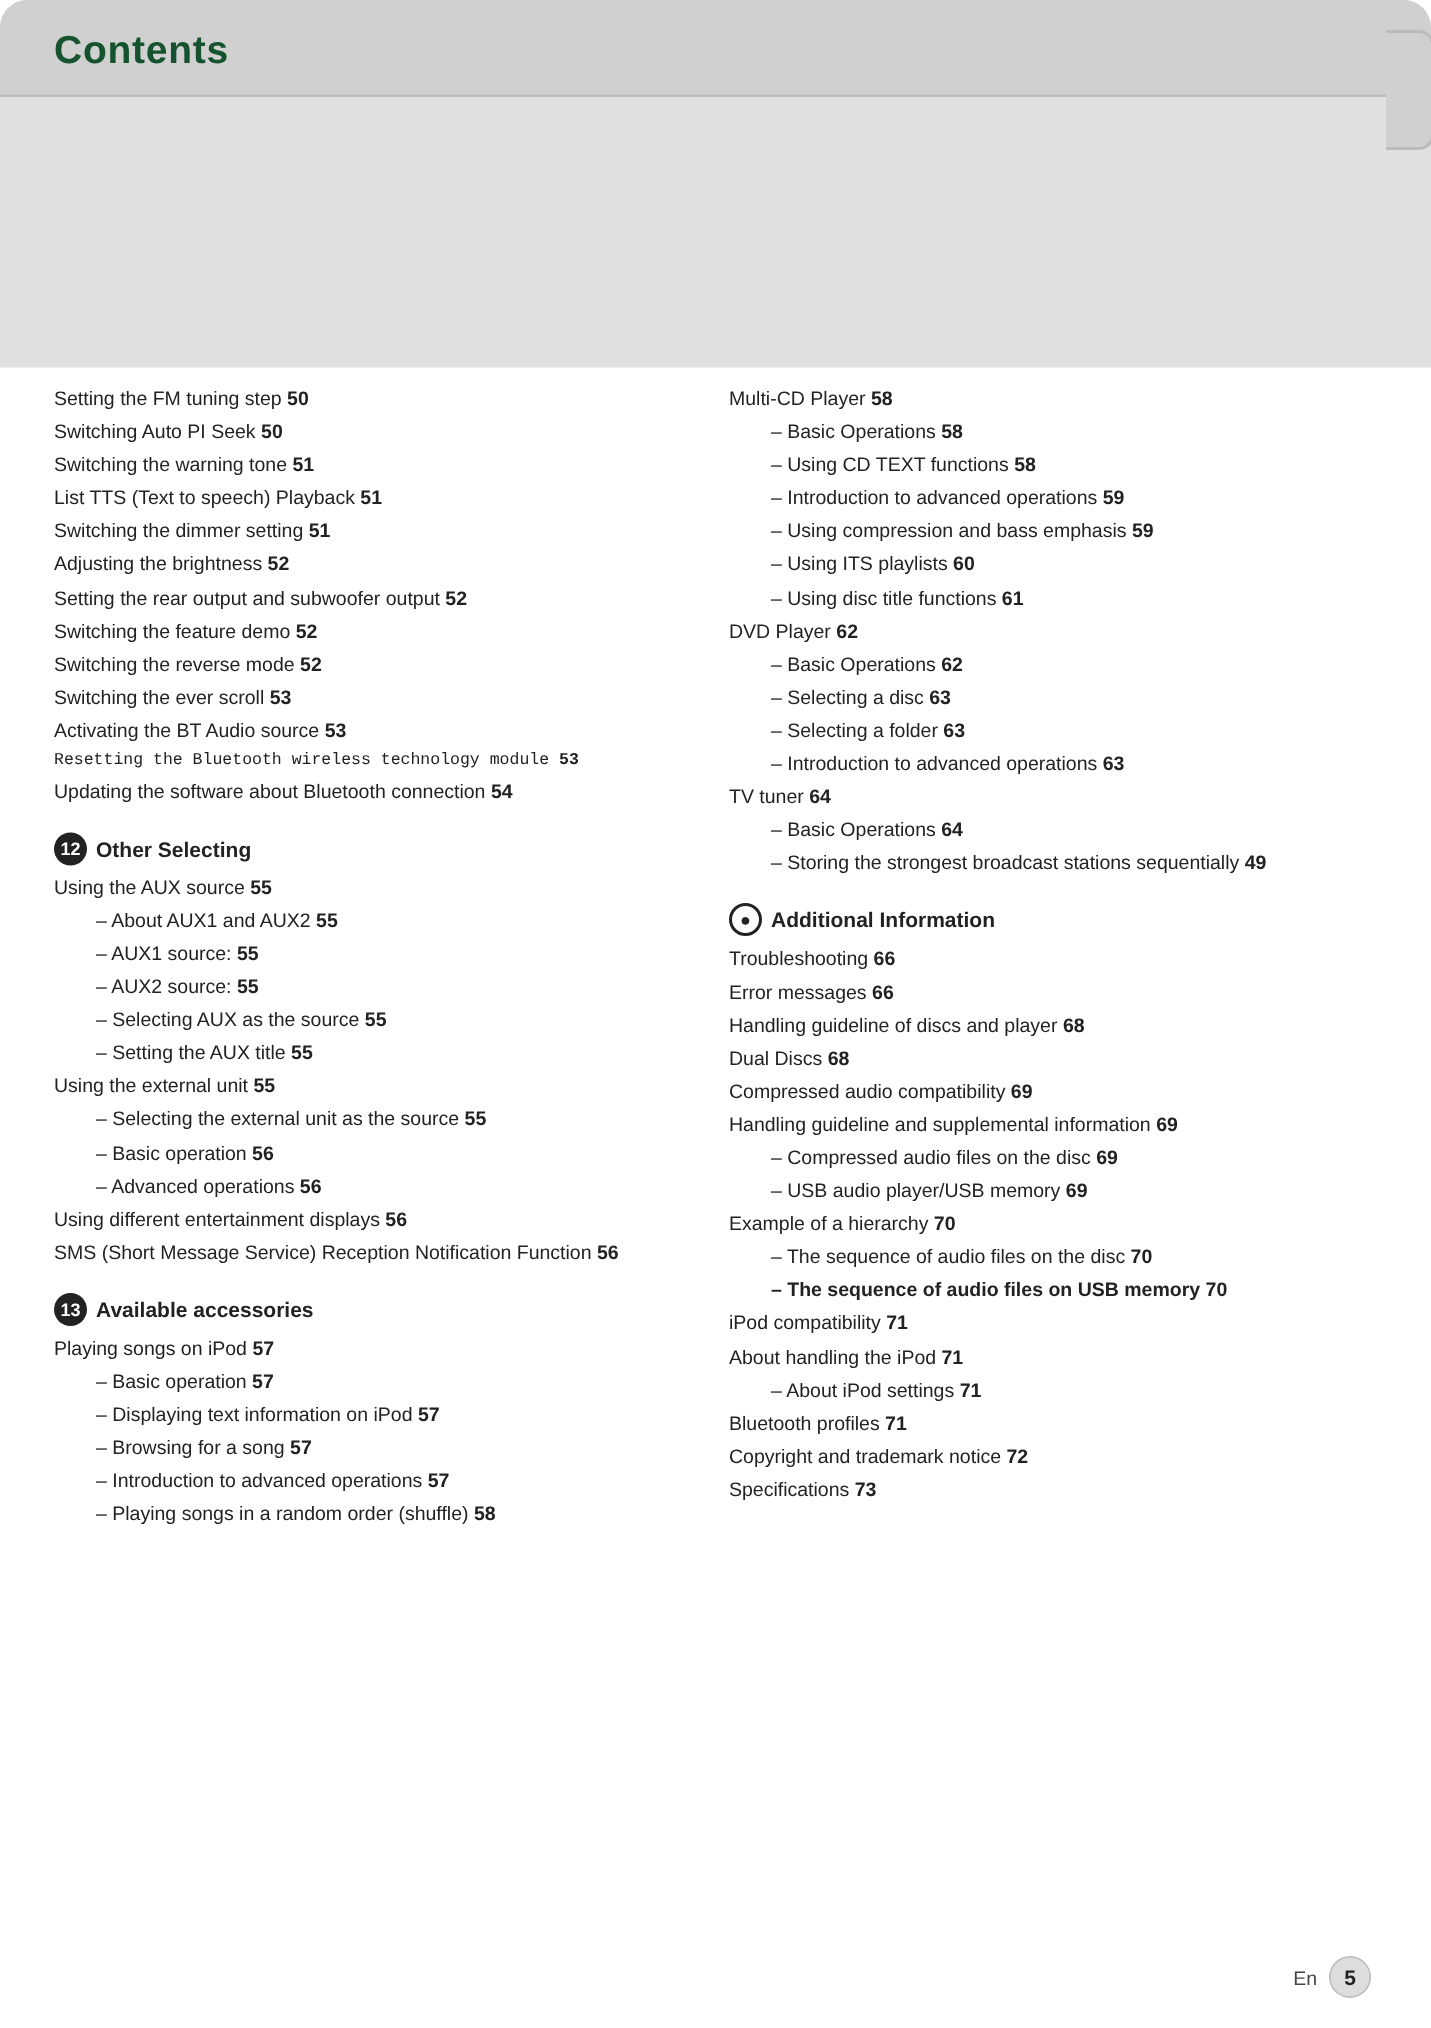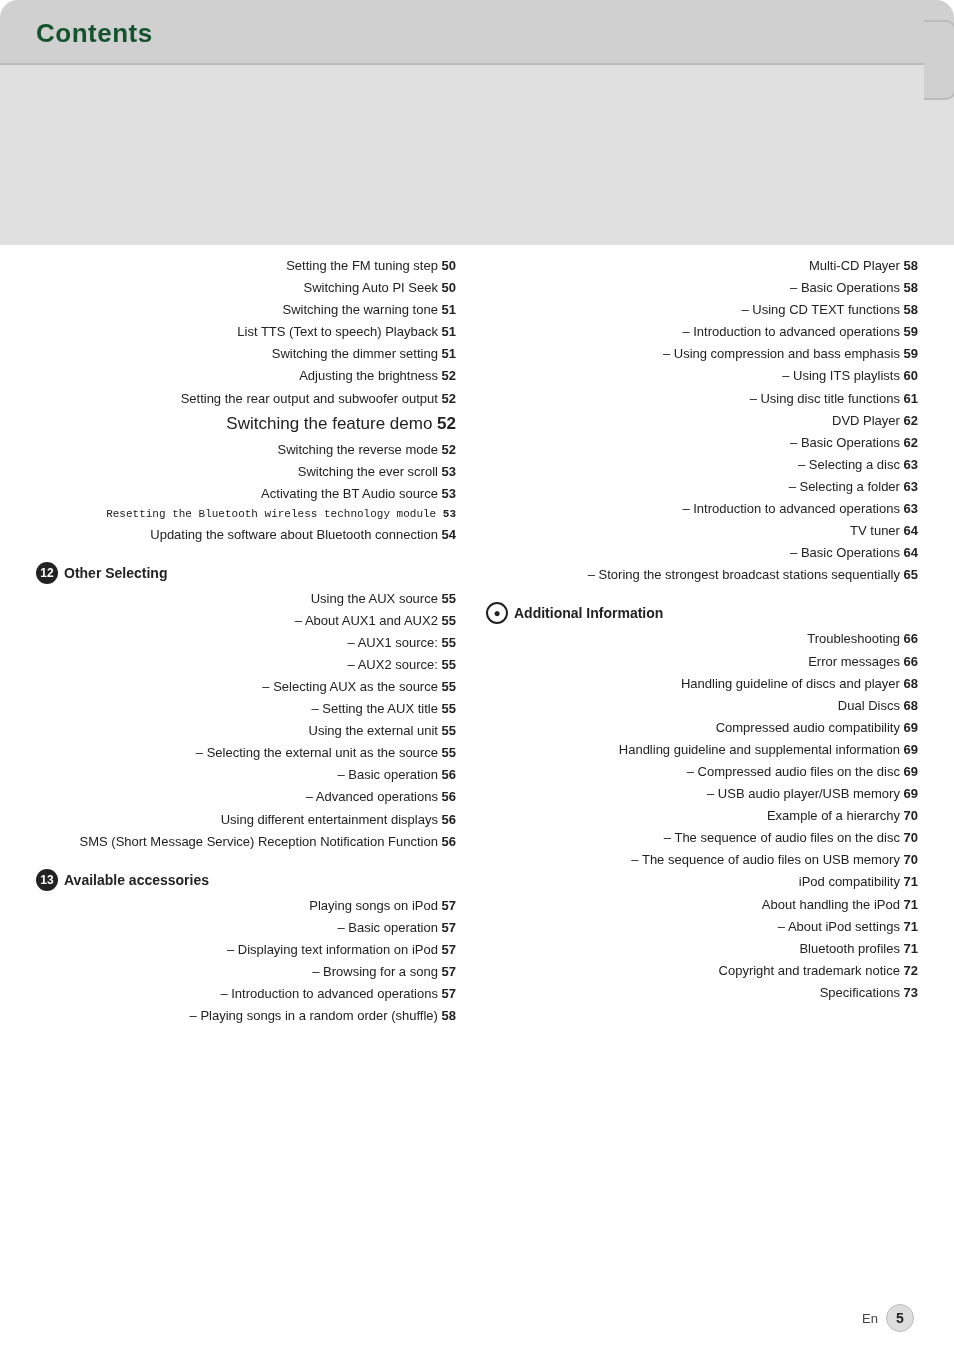--- a/index.html
+++ b/index.html
@@ -45,21 +45,20 @@
       border-radius: 0 10px 10px 0;
       border: 2px solid #bbb;
       border-left: none;
     }
 
     .main-content {
       display: flex;
       gap: 0;
       padding: 10px 36px 30px 36px;
       width: 100%;
-      text-align: right;
     }
 
     .left-col {
       width: 440px;
       flex-shrink: 0;
       padding-right: 20px;
     }
 
     .right-col {
       flex: 1;
@@ -147,21 +146,21 @@
     <div class="left-col">
 
       <div id="left-pre-lines">
           <div style="padding-left: 0px; line-height: 1.7; font-size: 13px;">Setting the FM tuning step&nbsp;<strong>50</strong></div>
           <div style="padding-left: 0px; line-height: 1.7; font-size: 13px;">Switching Auto PI Seek&nbsp;<strong>50</strong></div>
           <div style="padding-left: 0px; line-height: 1.7; font-size: 13px;">Switching the warning tone&nbsp;<strong>51</strong></div>
           <div style="padding-left: 0px; line-height: 1.7; font-size: 13px;">List TTS (Text to speech) Playback&nbsp;<strong>51</strong></div>
           <div style="padding-left: 0px; line-height: 1.7; font-size: 13px;">Switching the dimmer setting&nbsp;<strong>51</strong></div>
           <div style="padding-left: 0px; line-height: 1.7; font-size: 13px;">Adjusting the brightness&nbsp;<strong>52</strong></div>
           <div style="padding-left: 0px; line-height: 1.7; font-size: 13px;">Setting the rear output and subwoofer output&nbsp;<strong>52</strong></div>
-          <div style="padding-left: 0px; line-height: 1.7; font-size: 17px;">Switching the feature demo&nbsp;<strong>52</strong></div>
+          <div style="padding-left: 0px; line-height: 1.7; font-size: 13px;">Switching the feature demo&nbsp;<strong>52</strong></div>
           <div style="padding-left: 0px; line-height: 1.7; font-size: 13px;">Switching the reverse mode&nbsp;<strong>52</strong></div>
           <div style="padding-left: 0px; line-height: 1.7; font-size: 13px;">Switching the ever scroll&nbsp;<strong>53</strong></div>
           <div style="padding-left: 0px; line-height: 1.7; font-size: 13px;">Activating the BT Audio source&nbsp;<strong>53</strong></div>
           <div style="padding-left: 0px; line-height: 1.7; font-size: 11px; font-family: Liberation Mono, monospace;">Resetting the Bluetooth wireless technology module&nbsp;<strong>53</strong></div>
           <div style="padding-left: 0px; line-height: 1.7; font-size: 13px;">Updating the software about Bluetooth connection&nbsp;<strong>54</strong></div>
         </div>
 
       <div id="section-12-container">
         <div class="section-title">
           <span class="section-badge">12</span>
@@ -210,40 +209,40 @@
           <div style="padding-left: 28px; line-height: 1.7; font-size: 13px;">– Using compression and bass emphasis&nbsp;<strong>59</strong></div>
           <div style="padding-left: 28px; line-height: 1.7; font-size: 13px;">– Using ITS playlists&nbsp;<strong>60</strong></div>
           <div style="padding-left: 28px; line-height: 1.7; font-size: 13px;">– Using disc title functions&nbsp;<strong>61</strong></div>
           <div style="padding-left: 0px; line-height: 1.7; font-size: 13px;">DVD Player&nbsp;<strong>62</strong></div>
           <div style="padding-left: 28px; line-height: 1.7; font-size: 13px;">– Basic Operations&nbsp;<strong>62</strong></div>
           <div style="padding-left: 28px; line-height: 1.7; font-size: 13px;">– Selecting a disc&nbsp;<strong>63</strong></div>
           <div style="padding-left: 28px; line-height: 1.7; font-size: 13px;">– Selecting a folder&nbsp;<strong>63</strong></div>
           <div style="padding-left: 28px; line-height: 1.7; font-size: 13px;">– Introduction to advanced operations&nbsp;<strong>63</strong></div>
           <div style="padding-left: 0px; line-height: 1.7; font-size: 13px;">TV tuner&nbsp;<strong>64</strong></div>
           <div style="padding-left: 28px; line-height: 1.7; font-size: 13px;">– Basic Operations&nbsp;<strong>64</strong></div>
-          <div style="padding-left: 28px; line-height: 1.7; font-size: 13px;">– Storing the strongest broadcast stations sequentially&nbsp;<strong>65</strong></div>
+          <div style="padding-left: 28px; line-height: 1.7; font-size: 13px;">– Storing the strongest broadcast stations sequentially&nbsp;<strong>49</strong></div>
         </div>
 
       <div id="additional-info-container" style="margin-top:14px;">
         <div class="section-title">
           <span class="section-badge outlined">●</span>
           <span>Additional Information</span>
         </div>
         <div id="additional-info-items">
             <div style="padding-left: 0px; line-height: 1.7; font-size: 13px;">Troubleshooting&nbsp;<strong>66</strong></div>
             <div style="padding-left: 0px; line-height: 1.7; font-size: 13px;">Error messages&nbsp;<strong>66</strong></div>
             <div style="padding-left: 0px; line-height: 1.7; font-size: 13px;">Handling guideline of discs and player&nbsp;<strong>68</strong></div>
             <div style="padding-left: 0px; line-height: 1.7; font-size: 13px;">Dual Discs&nbsp;<strong>68</strong></div>
             <div style="padding-left: 0px; line-height: 1.7; font-size: 13px;">Compressed audio compatibility&nbsp;<strong>69</strong></div>
             <div style="padding-left: 0px; line-height: 1.7; font-size: 13px;">Handling guideline and supplemental information&nbsp;<strong>69</strong></div>
             <div style="padding-left: 28px; line-height: 1.7; font-size: 13px;">– Compressed audio files on the disc&nbsp;<strong>69</strong></div>
             <div style="padding-left: 28px; line-height: 1.7; font-size: 13px;">– USB audio player/USB memory&nbsp;<strong>69</strong></div>
             <div style="padding-left: 0px; line-height: 1.7; font-size: 13px;">Example of a hierarchy&nbsp;<strong>70</strong></div>
             <div style="padding-left: 28px; line-height: 1.7; font-size: 13px;">– The sequence of audio files on the disc&nbsp;<strong>70</strong></div>
-            <div style="padding-left: 28px; line-height: 1.7; font-size: 13px;">– The sequence of audio files on USB memory&nbsp;<strong>70</strong></div>
+            <div style="padding-left: 28px; line-height: 1.7; font-size: 13px; font-weight: bold;">– The sequence of audio files on USB memory&nbsp;<strong>70</strong></div>
             <div style="padding-left: 0px; line-height: 1.7; font-size: 13px;">iPod compatibility&nbsp;<strong>71</strong></div>
             <div style="padding-left: 0px; line-height: 1.7; font-size: 13px;">About handling the iPod&nbsp;<strong>71</strong></div>
             <div style="padding-left: 28px; line-height: 1.7; font-size: 13px;">– About iPod settings&nbsp;<strong>71</strong></div>
             <div style="padding-left: 0px; line-height: 1.7; font-size: 13px;">Bluetooth profiles&nbsp;<strong>71</strong></div>
             <div style="padding-left: 0px; line-height: 1.7; font-size: 13px;">Copyright and trademark notice&nbsp;<strong>72</strong></div>
             <div style="padding-left: 0px; line-height: 1.7; font-size: 13px;">Specifications&nbsp;<strong>73</strong></div>
           </div>
       </div>
 
     </div>

